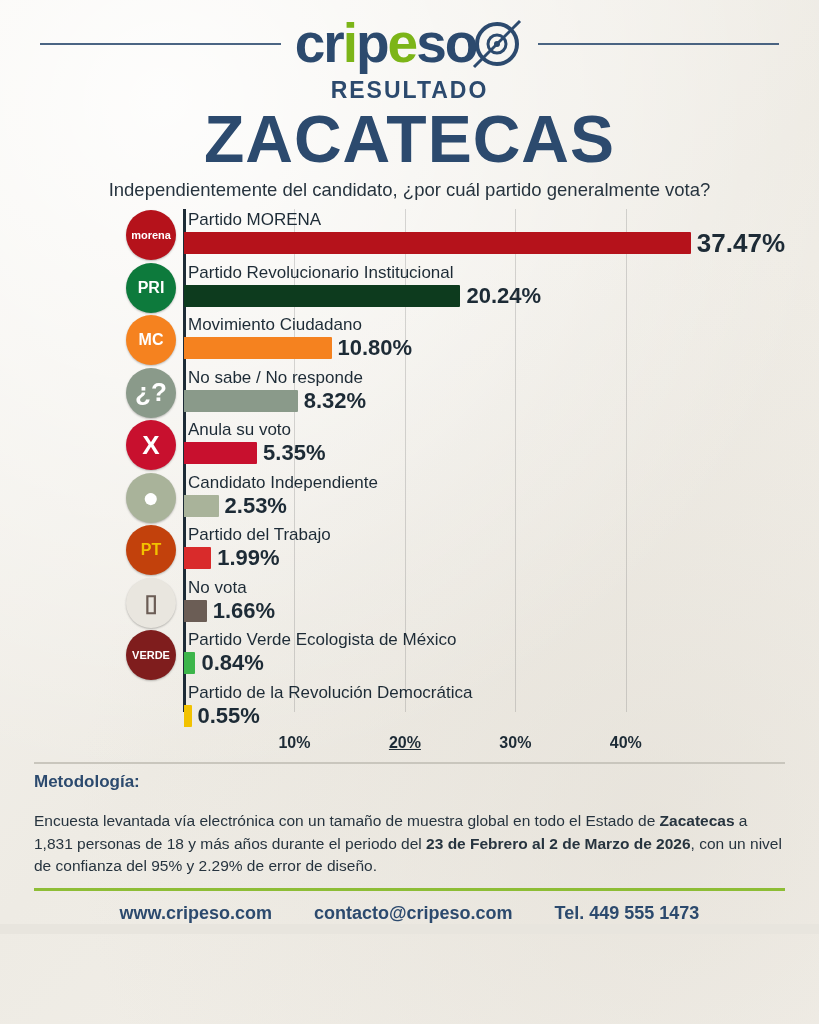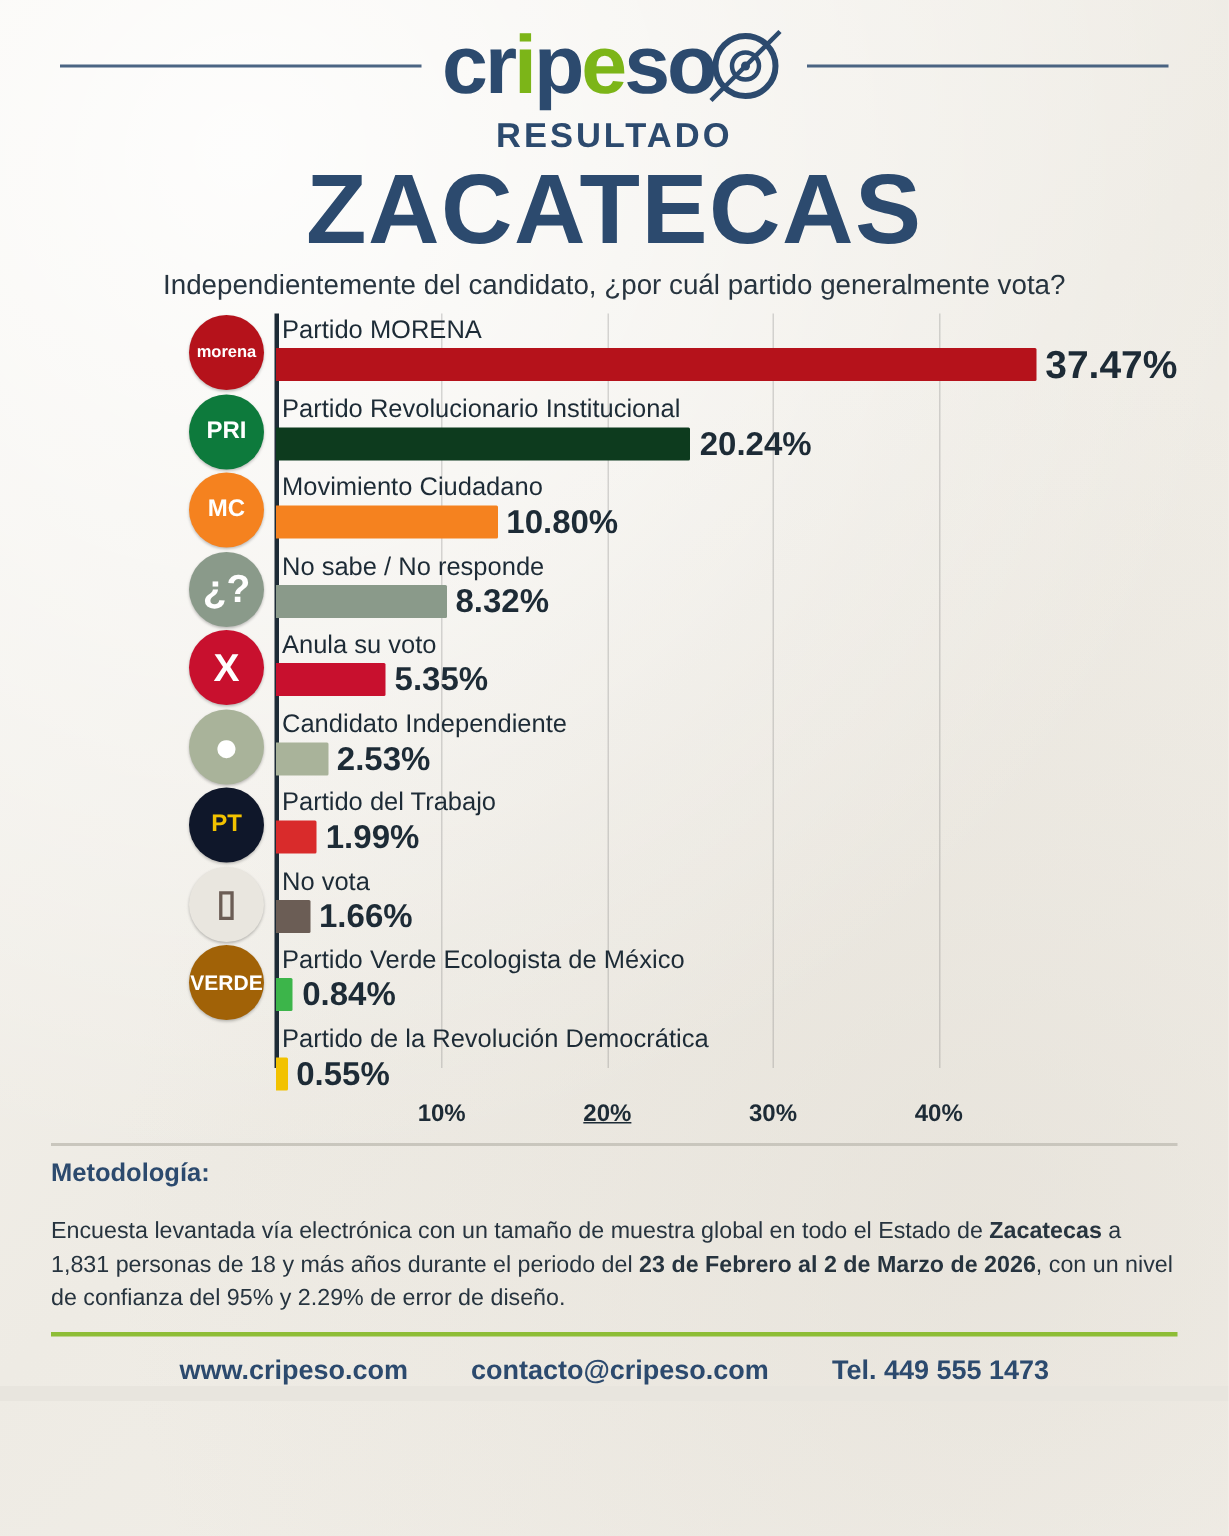--- a/index.html
+++ b/index.html
@@ -209,21 +209,21 @@
             <div class="barblock">
               <div class="plabel">Candidato Independiente</div>
               <div class="barline">
                 <div class="bar" style="width: 5.75%; background: rgb(169, 179, 154);"></div>
                 <span class="val">2.53%</span>
               </div>
             </div>
           </div>
           <div class="row">
             <div class="logocell">
-              <div class="badge" style="background: #0f172a; color: rgb(242, 194, 0);">PT</div>
+              <div class="badge" style="background: #c2410c; color: rgb(242, 194, 0);">PT</div>
             </div>
             <div class="barblock">
               <div class="plabel">Partido del Trabajo</div>
               <div class="barline">
                 <div class="bar" style="width: 4.52273%; background: rgb(217, 43, 43);"></div>
                 <span class="val">1.99%</span>
               </div>
             </div>
           </div>
           <div class="row">
@@ -233,21 +233,21 @@
             <div class="barblock">
               <div class="plabel">No vota</div>
               <div class="barline">
                 <div class="bar" style="width: 3.77273%; background: rgb(107, 93, 85);"></div>
                 <span class="val">1.66%</span>
               </div>
             </div>
           </div>
           <div class="row">
             <div class="logocell">
-              <div class="badge" style="background: #a16207; color: rgb(255, 255, 255); font-size: 14px;">VERDE</div>
+              <div class="badge" style="background: #7f1d1d; color: rgb(255, 255, 255); font-size: 11px;">VERDE</div>
             </div>
             <div class="barblock">
               <div class="plabel">Partido Verde Ecologista de México</div>
               <div class="barline">
                 <div class="bar" style="width: 1.90909%; background: rgb(60, 181, 74);"></div>
                 <span class="val">0.84%</span>
               </div>
             </div>
           </div>
           <div class="row">

